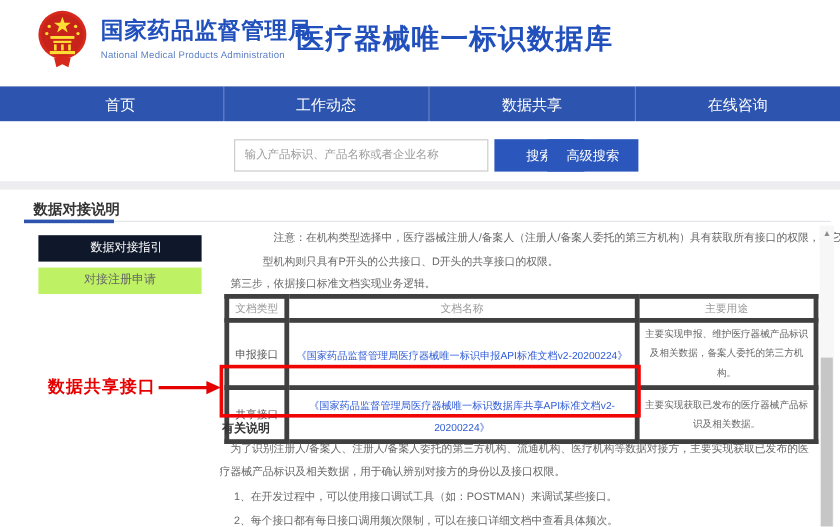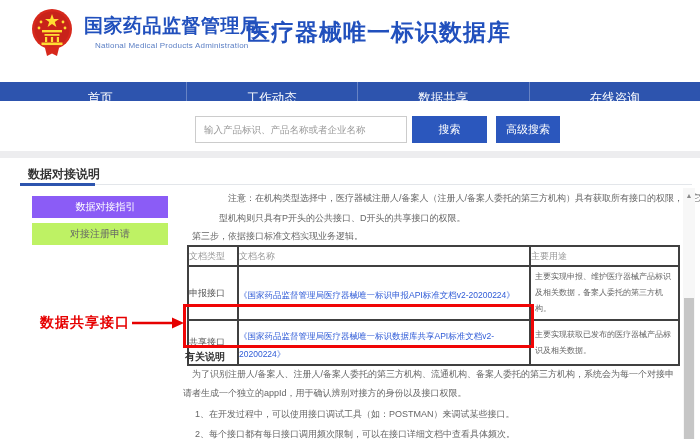--- a/index.html
+++ b/index.html
@@ -5,54 +5,54 @@
   * { margin:0; padding:0; box-sizing:border-box; }
   html,body { width:700px; height:439px; }
   body { font-family:"Liberation Sans","DejaVu Sans",sans-serif; background:#fff; }
   .page { position:relative; width:700px; height:439px; overflow:hidden; background:#fff; }
 
   
   .header { position:absolute; top:0; left:0; width:700px; height:67px; background:#fff; }
   .emblem { position:absolute; left:28px; top:8px; width:48px; height:50px; }
   .agency { position:absolute; left:84px; top:13px; }
   .agency-cn { font-size:19px; font-weight:bold; color:#2150bd; letter-spacing:0.5px; }
-  .agency-en { font-size:8px; color:#5b7fc4; margin-top:2px; letter-spacing:0.2px;text-align:center; }
+  .agency-en { font-size:8px; color:#5b7fc4; margin-top:2px; letter-spacing:0.2px; }
   .site-title { position:absolute; left:247px; top:17px; font-size:23px; font-weight:bold; color:#2150bd; letter-spacing:1px; }
 
   
-  .nav { position:absolute; top:82px; left:0; width:700px; height:33px; background:#2d54ae; display:flex; padding-left:15px; }
+  .nav { position:absolute; top:72px; left:0; width:700px; height:33px; background:#2d54ae; display:flex; padding-left:15px; }
   .nav-item { flex:1; text-align:center; line-height:33px; color:#fff; font-size:12.5px; cursor:pointer; }
   .nav-item + .nav-item { border-left:1px solid rgba(255,255,255,0.28); }
 
   
   .search-row { position:absolute; top:101px; left:0; width:700px; height:50px; background:#fff; }
   .search-input { position:absolute; left:195px; top:15px; width:212px; height:27px; border:1px solid #ccc; font-size:9.5px; color:#333; padding:0 8px; outline:none; }
   .search-input::placeholder { color:#999; }
   .btn { position:absolute; top:15px; height:27px; background:#2b57bd; color:#fff; border:none; font-size:11px; cursor:pointer; }
   .btn-search { left:412px; width:75px; }
-  .btn-adv { left:496px; width:64px;text-align:center; }
+  .btn-adv { left:456px; width:76px;text-align:center; }
   .gap-band { position:absolute; top:151px; left:0; width:700px; height:7px; background:#ededef; }
 
   
   .section-title { position:absolute; left:28px; top:166px; font-size:12px; font-weight:bold; color:#333; }
   .tab-line { position:absolute; left:20px; top:184px; width:672px; height:1px; background:#e3e6ea; }
   .tab-underline { position:absolute; left:20px; top:183px; width:75px; height:3px; background:#2d54ae; }
 
   
   .side-item { position:absolute; left:32px; width:136px; height:22px; line-height:22px; text-align:center; font-size:10px; cursor:pointer; }
-  .side-item.active { top:196px; background:#8b5cf6; color:#fff;padding-left:11px; }
+  .side-item.active { top:196px; background:#0f172a; color:#fff;padding-left:11px; }
   .side-item.plain { top:223px; background:#bef264; color:#666; }
 
   
   .content-text { position:absolute; left:183px; width:494px; font-size:9px; color:#666; line-height:20px; }
   .p-note { top:188px; text-indent:9px;margin-left:36px; }
   .p-step3 { top:226px; text-indent:9px; }
 
   .doc-table { position:absolute; left:187px; top:245px; width:491px; border-collapse:collapse; table-layout:fixed; }
-  .doc-table th, .doc-table td { border:2px solid #404040; text-align:left; vertical-align:middle; }
+  .doc-table th, .doc-table td { border:4px solid #404040; text-align:center; vertical-align:middle; }
   .doc-table th { height:20px; font-size:9px; font-weight:normal; color:#999; }
   .col-type { width:50px; }
   .col-doc  { width:292px; }
   .col-use  { width:149px; }
   .row1 td { height:35px; }
   .row2 td { height:45px; }
   .cell-type { font-size:9px; color:#555; }
   .doc-link { font-size:8.5px; color:#2f5bd7; text-decoration:none; cursor:pointer; }
   .cell-use { font-size:8px; color:#666; line-height:16px; padding:2px 4px; }
 
@@ -150,21 +150,21 @@
     </table>
 
   <div class="red-box"></div>
   <div class="anno-label">数据共享接口</div>
   <svg class="anno-arrow" viewBox="0 0 52 12">
     <line x1="0" y1="6" x2="42" y2="6" stroke="#e60000" stroke-width="2.6"></line>
     <polygon points="40,0.5 52,6 40,11.5" fill="#e60000"></polygon>
   </svg>
 
   <div class="notes-title">有关说明</div>
-  <p class="content-text p-notes">为了识别注册人/备案人、注册人/备案人委托的第三方机构、流通机构、备案人委托的第三方机构，系统会为每一个对接申请者生成一个独立的appId，用于确认辨别对接方的身份以及接口权限。</p>
+  <p class="content-text p-notes">为了识别注册人/备案人、注册人/备案人委托的第三方机构、流通机构、医疗机构等数据对接方，主要实现获取已发布的医疗器械产品标识及相关数据，用于确认辨别对接方的身份以及接口权限。</p>
   <p class="content-text p-item1">1、在开发过程中，可以使用接口调试工具（如：POSTMAN）来调试某些接口。</p>
   <p class="content-text p-item2">2、每个接口都有每日接口调用频次限制，可以在接口详细文档中查看具体频次。</p>
 
   <div class="scrollbar">
     <div class="scroll-arrow">▲</div>
     <div class="scroll-thumb"></div>
   </div>
 
 </div>
 

